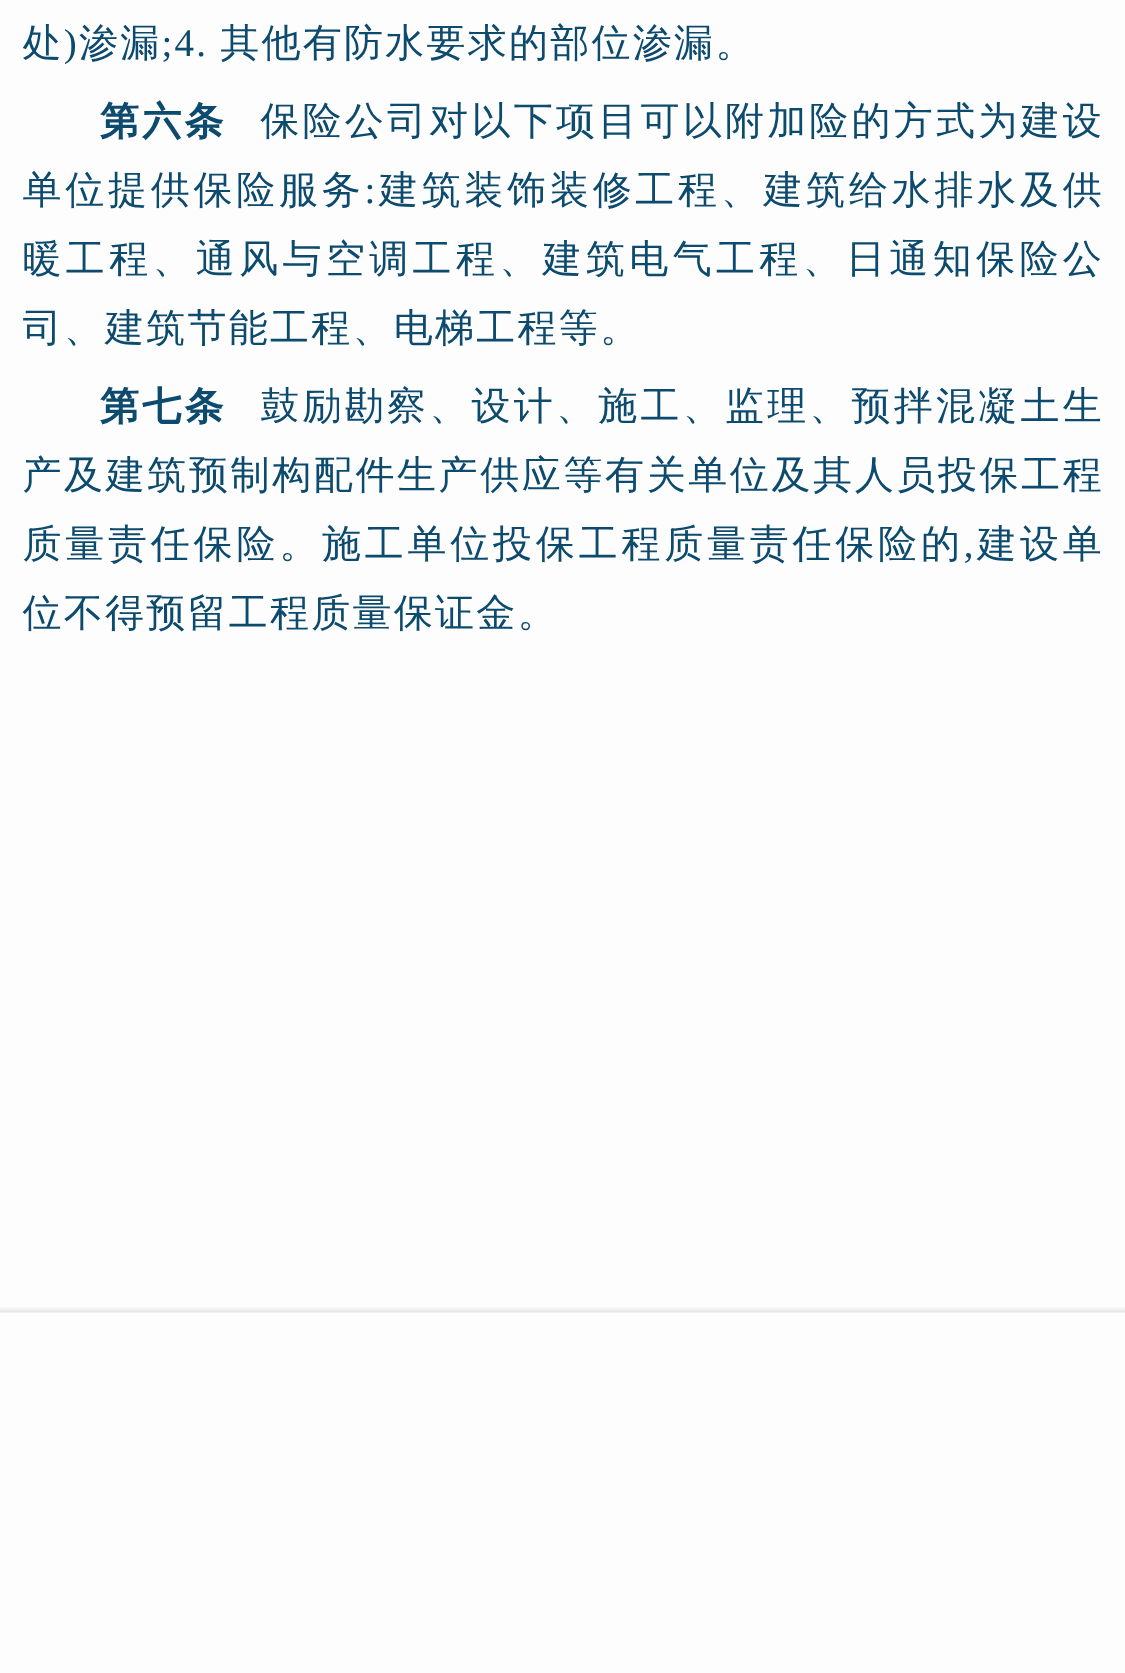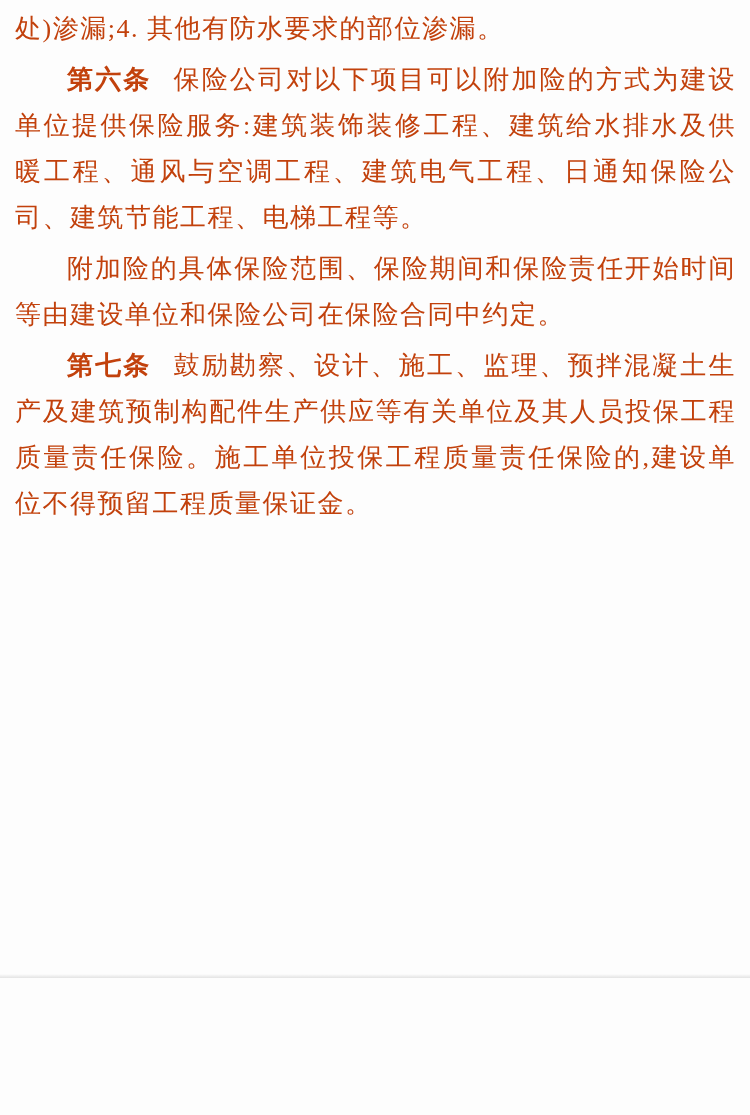--- a/index.html
+++ b/index.html
@@ -9,45 +9,45 @@
   }
   body {
     width: 750px;
     height: 1115px;
     overflow: hidden;
     position: relative;
   }
   .page {
     box-sizing: border-box;
     width: 750px;
-    height: 978px;
+    height: 875px;
     padding: 6px 14px 0 15px;
     background: #fdfdfd;
     position: relative;
     font-family: "Liberation Serif", "DejaVu Serif", serif;
-    color: #c2410c;
+    color: #0c4a6e;
   }
   .doc-body {
     width: 100%;
   }
   .para {
     margin: 0 0 5px 0;
     font-size: 26px;
     line-height: 46px;
     letter-spacing: 1.5px;
     text-align: justify;
     text-justify: inter-character;
     word-break: break-all;
   }
   .para.indent {
     text-indent: 2em;
   }
   .para .lead {
     font-weight: bold;
-    font-family: Liberation Serif, serif;
+    font-family: Liberation Sans, sans-serif;
     margin-right: 0.85em;
     margin-top: 10px;
   }
   .bottom-edge {
     position: absolute;
     left: 0;
     right: 0;
     bottom: 0;
     height: 4px;
     background: linear-gradient(to bottom, rgba(0,0,0,0), rgba(0,0,0,0.10));
@@ -58,19 +58,18 @@
 
 <div class="page">
   <div class="doc-body">
   <p class="para"><span class="body-text">处)渗漏;4. 其他有防水要求的部位渗漏。</span></p>
 
 
 
 
   <p class="para indent"><span class="lead">第六条</span><span class="body-text">保险公司对以下项目可以附加险的方式为建设单位提供保险服务:建筑装饰装修工程、建筑给水排水及供暖工程、通风与空调工程、建筑电气工程、日通知保险公司、建筑节能工程、电梯工程等。</span></p>
 
-  <p class="para indent"><span class="body-text">附加险的具体保险范围、保险期间和保险责任开始时间等由建设单位和保险公司在保险合同中约定。</span></p>
 
   <p class="para indent"><span class="lead">第七条</span><span class="body-text">鼓励勘察、设计、施工、监理、预拌混凝土生产及建筑预制构配件生产供应等有关单位及其人员投保工程质量责任保险。施工单位投保工程质量责任保险的,建设单位不得预留工程质量保证金。</span></p>
 </div>
 
   <div class="bottom-edge"></div>
 </div>
 
 </body></html>

